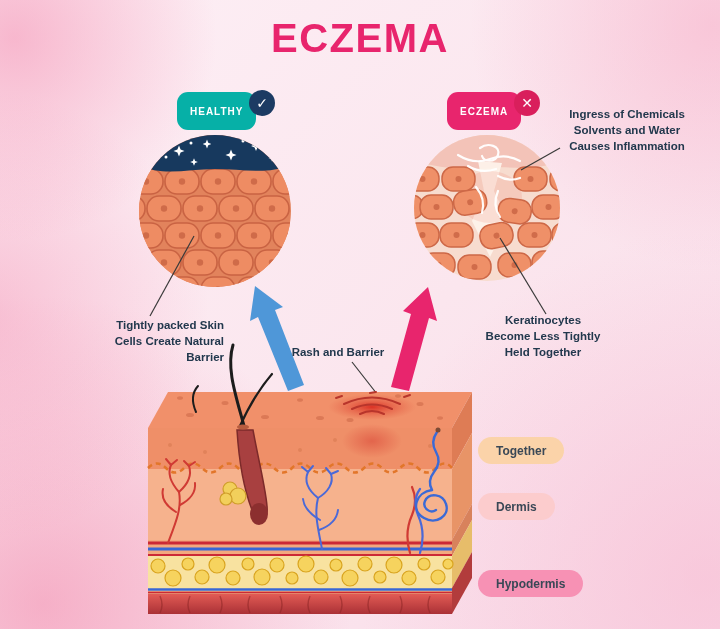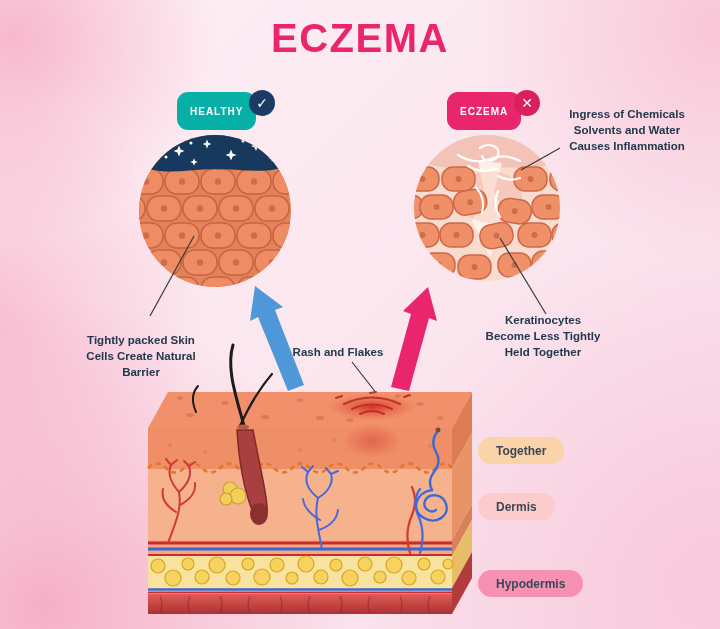--- a/index.html
+++ b/index.html
@@ -25,21 +25,21 @@
     font-size:14px;font-weight:700;font-family:"DejaVu Sans",sans-serif;}
   .badge-circle.check{left:249px;top:90px;background:#1c3b63;}
   .badge-circle.cross{left:514px;top:90px;background:#d91f5c;}
   .circle{position:absolute;border-radius:50%;overflow:hidden;}
   .circle.healthy{left:139px;top:135px;width:152px;height:152px;}
   .circle.eczema{left:414px;top:135px;width:146px;height:146px;}
   .circle svg{display:block;width:100%;height:100%;}
   .caption{position:absolute;color:#22384d;font-size:11.5px;line-height:1.4;
     font-weight:600;text-align:center;white-space:pre-line;}
   .caption.ingress{left:549px;top:106px;width:156px;}
-  .caption.barrier{left:58px;top:332px;width:166px;}
+  .caption.barrier{left:58px;top:317px;width:166px;text-align:right;}
   .caption.rash{left:282px;top:344px;width:112px;}
   .caption.keratinocytes{left:464px;top:312px;width:158px;}
   .overlay{position:absolute;left:0;top:0;width:720px;height:629px;pointer-events:none;}
   .pill{position:absolute;left:478px;height:27px;border-radius:14px;
     display:inline-flex;align-items:center;padding:0 18px;font-size:12px;
     font-weight:700;color:#3a4856;box-sizing:border-box;}
   .pill.epidermis{top:437px;background:#fbd3a9;}
   .pill.dermis{top:493px;background:#fccccd;}
   .pill.hypodermis{top:542px;background:#f791b4;margin-top:28px;}
   .pill.muscle{top:577px;background:#f08c84;}
@@ -328,21 +328,21 @@
     <span>ECZEMA</span>
   </div>
   <div class="badge-circle cross">✕</div>
 
   <div class="caption ingress">Ingress of Chemicals
 Solvents and Water
 Causes Inflammation</div>
   <div class="caption barrier">Tightly packed Skin
 Cells Create Natural
 Barrier</div>
-  <div class="caption rash">Rash and Flakes</div>
+  <div class="caption rash">Rash and Barrier</div>
   <div class="caption keratinocytes">Keratinocytes
 Become Less Tightly
 Held Together</div>
 
   <div class="pill epidermis">Together</div>
   <div class="pill dermis">Dermis</div>
   <div class="pill hypodermis">Hypodermis</div>
 
 </div>
 

